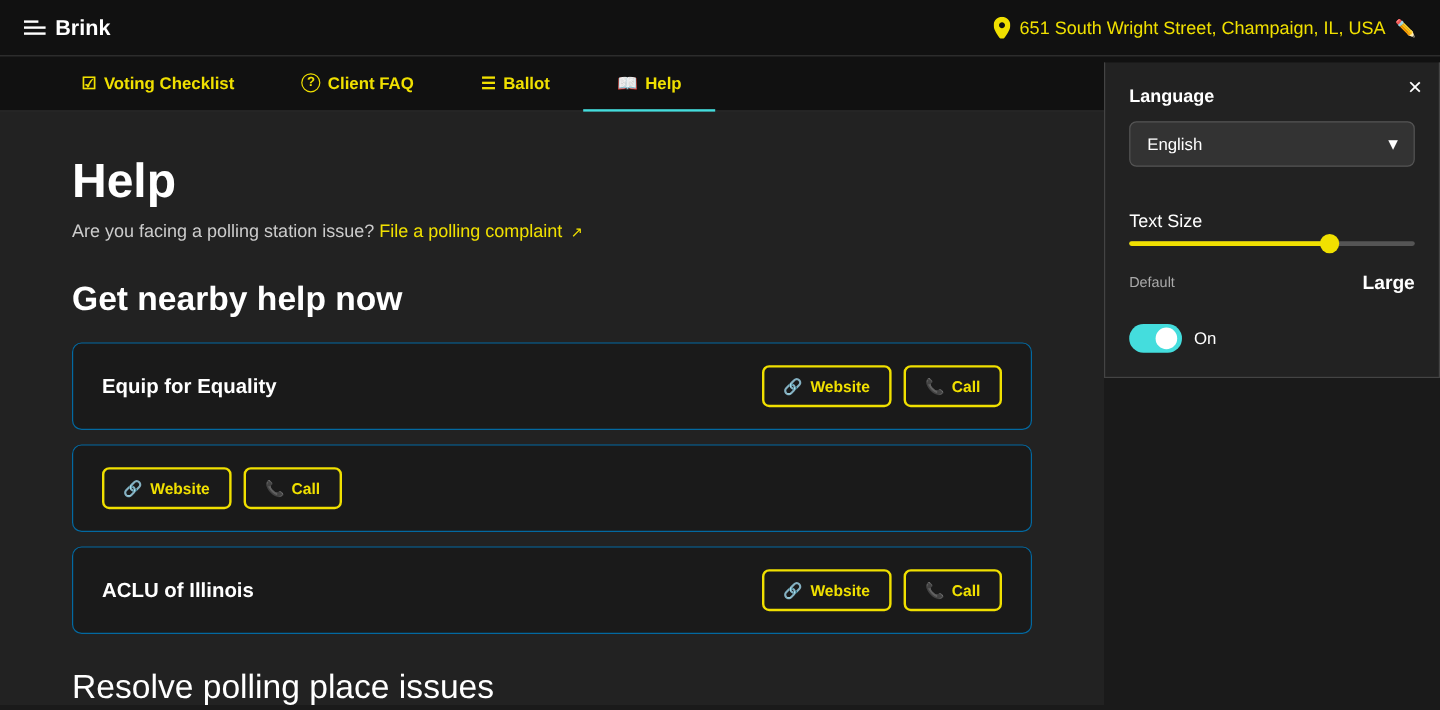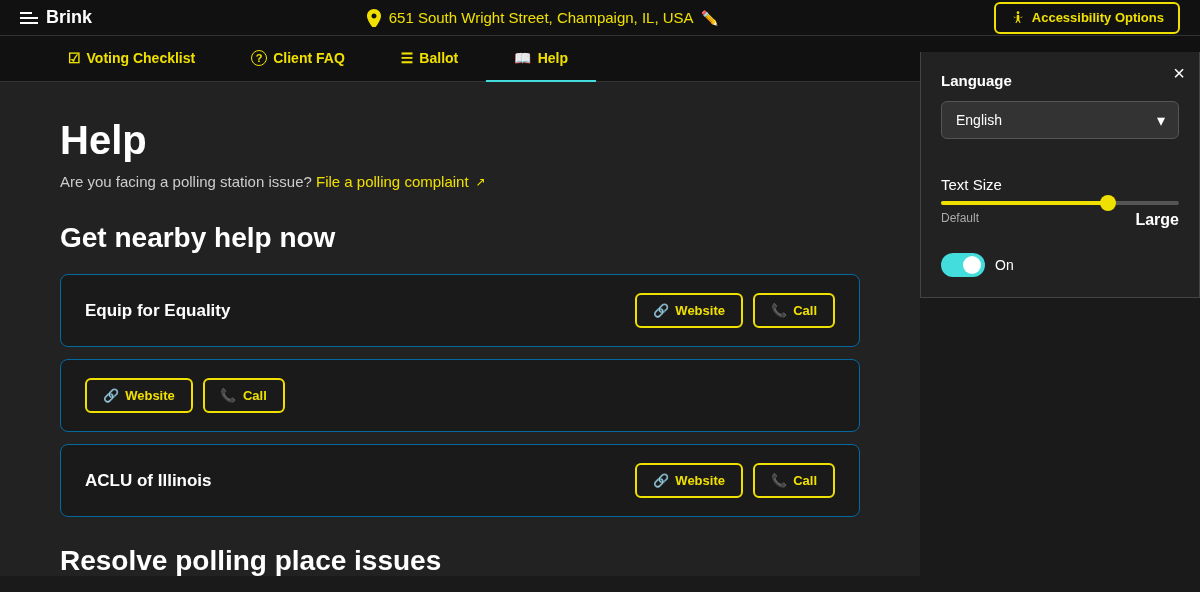--- a/index.html
+++ b/index.html
@@ -9,21 +9,21 @@
       color: #fff;
       width: 1200px;
       height: 592px;
       overflow: hidden;
       position: relative;
     }
 
     
     .header {
       background: #111;
-      height: 36px;
+      height: 47px;
       display: flex;
       align-items: center;
       justify-content: space-between;
       padding: 0 20px;
       border-bottom: 1px solid #333;
       position: relative;
     }
     .logo {
       display: flex;
       align-items: center;
@@ -158,21 +158,21 @@
       border-radius: 6px;
       font-size: 13px;
       font-weight: 700;
       cursor: pointer;
       display: flex;
       align-items: center;
       gap: 6px;
     }
     .resolve-title {
       font-size: 28px;
-      font-weight: 700;
+      font-weight: 400;
       color: #fff;
       margin-top: 28px;
       margin-bottom: 16px;
     }
 
     
     .accessibility-panel {
       position: absolute;
       top: 52px;
       right: 0;
@@ -256,21 +256,21 @@
       left: 70%;
       transform: translate(-50%, -50%);
       width: 16px;
       height: 16px;
       background: #f0e000;
       border-radius: 50%;
     }
     .slider-labels {
       display: flex;
       justify-content: space-between;
-      margin-top: 6px;
+      margin-top: 23px;
     }
     .slider-label-left {
       font-size: 12px;
       color: #aaa;
     }
     .slider-label-right {
       font-size: 16px;
       font-weight: 700;
       color: #fff;
     }
@@ -328,28 +328,20 @@
   </div>
 
   <div class="address-bar">
     <svg width="14" height="18" viewBox="0 0 14 18" fill="#f0e000">
       <path d="M7 0C3.13 0 0 3.13 0 7c0 5.25 7 13 7 13s7-7.75 7-13c0-3.87-3.13-7-7-7zm0 9.5C5.62 9.5 4.5 8.38 4.5 7S5.62 4.5 7 4.5 9.5 5.62 9.5 7 8.38 9.5 7 9.5z"></path>
     </svg>
     <span>651 South Wright Street, Champaign, IL, USA</span>
     <span class="edit-icon">✏️</span>
   </div>
 
-  <button class="accessibility-btn">
-    <svg width="16" height="16" viewBox="0 0 24 24" fill="#f0e000">
-      <circle cx="12" cy="4" r="2"></circle>
-      <path d="M12 7c-1.1 0-2 .9-2 2v6l-2 4h2l1.5-3h1l1.5 3h2l-2-4V9c0-1.1-.9-2-2-2z"></path>
-      <path d="M6 10l2 2M18 10l-2 2" stroke="#f0e000" stroke-width="1.5"></path>
-    </svg>
-    <span>Accessibility Options</span>
-  </button>
 </div>
 
 <div class="nav">
   <div class="nav-item">
     <span style="color:#f0e000">☑</span>
     <span>Voting Checklist</span>
   </div>
   <div class="nav-item">
     <span style="color:#f0e000;border:1.5px solid #f0e000;border-radius:50%;width:16px;height:16px;display:inline-flex;align-items:center;justify-content:center;font-size:11px;">?</span>
     <span>Client FAQ</span>

